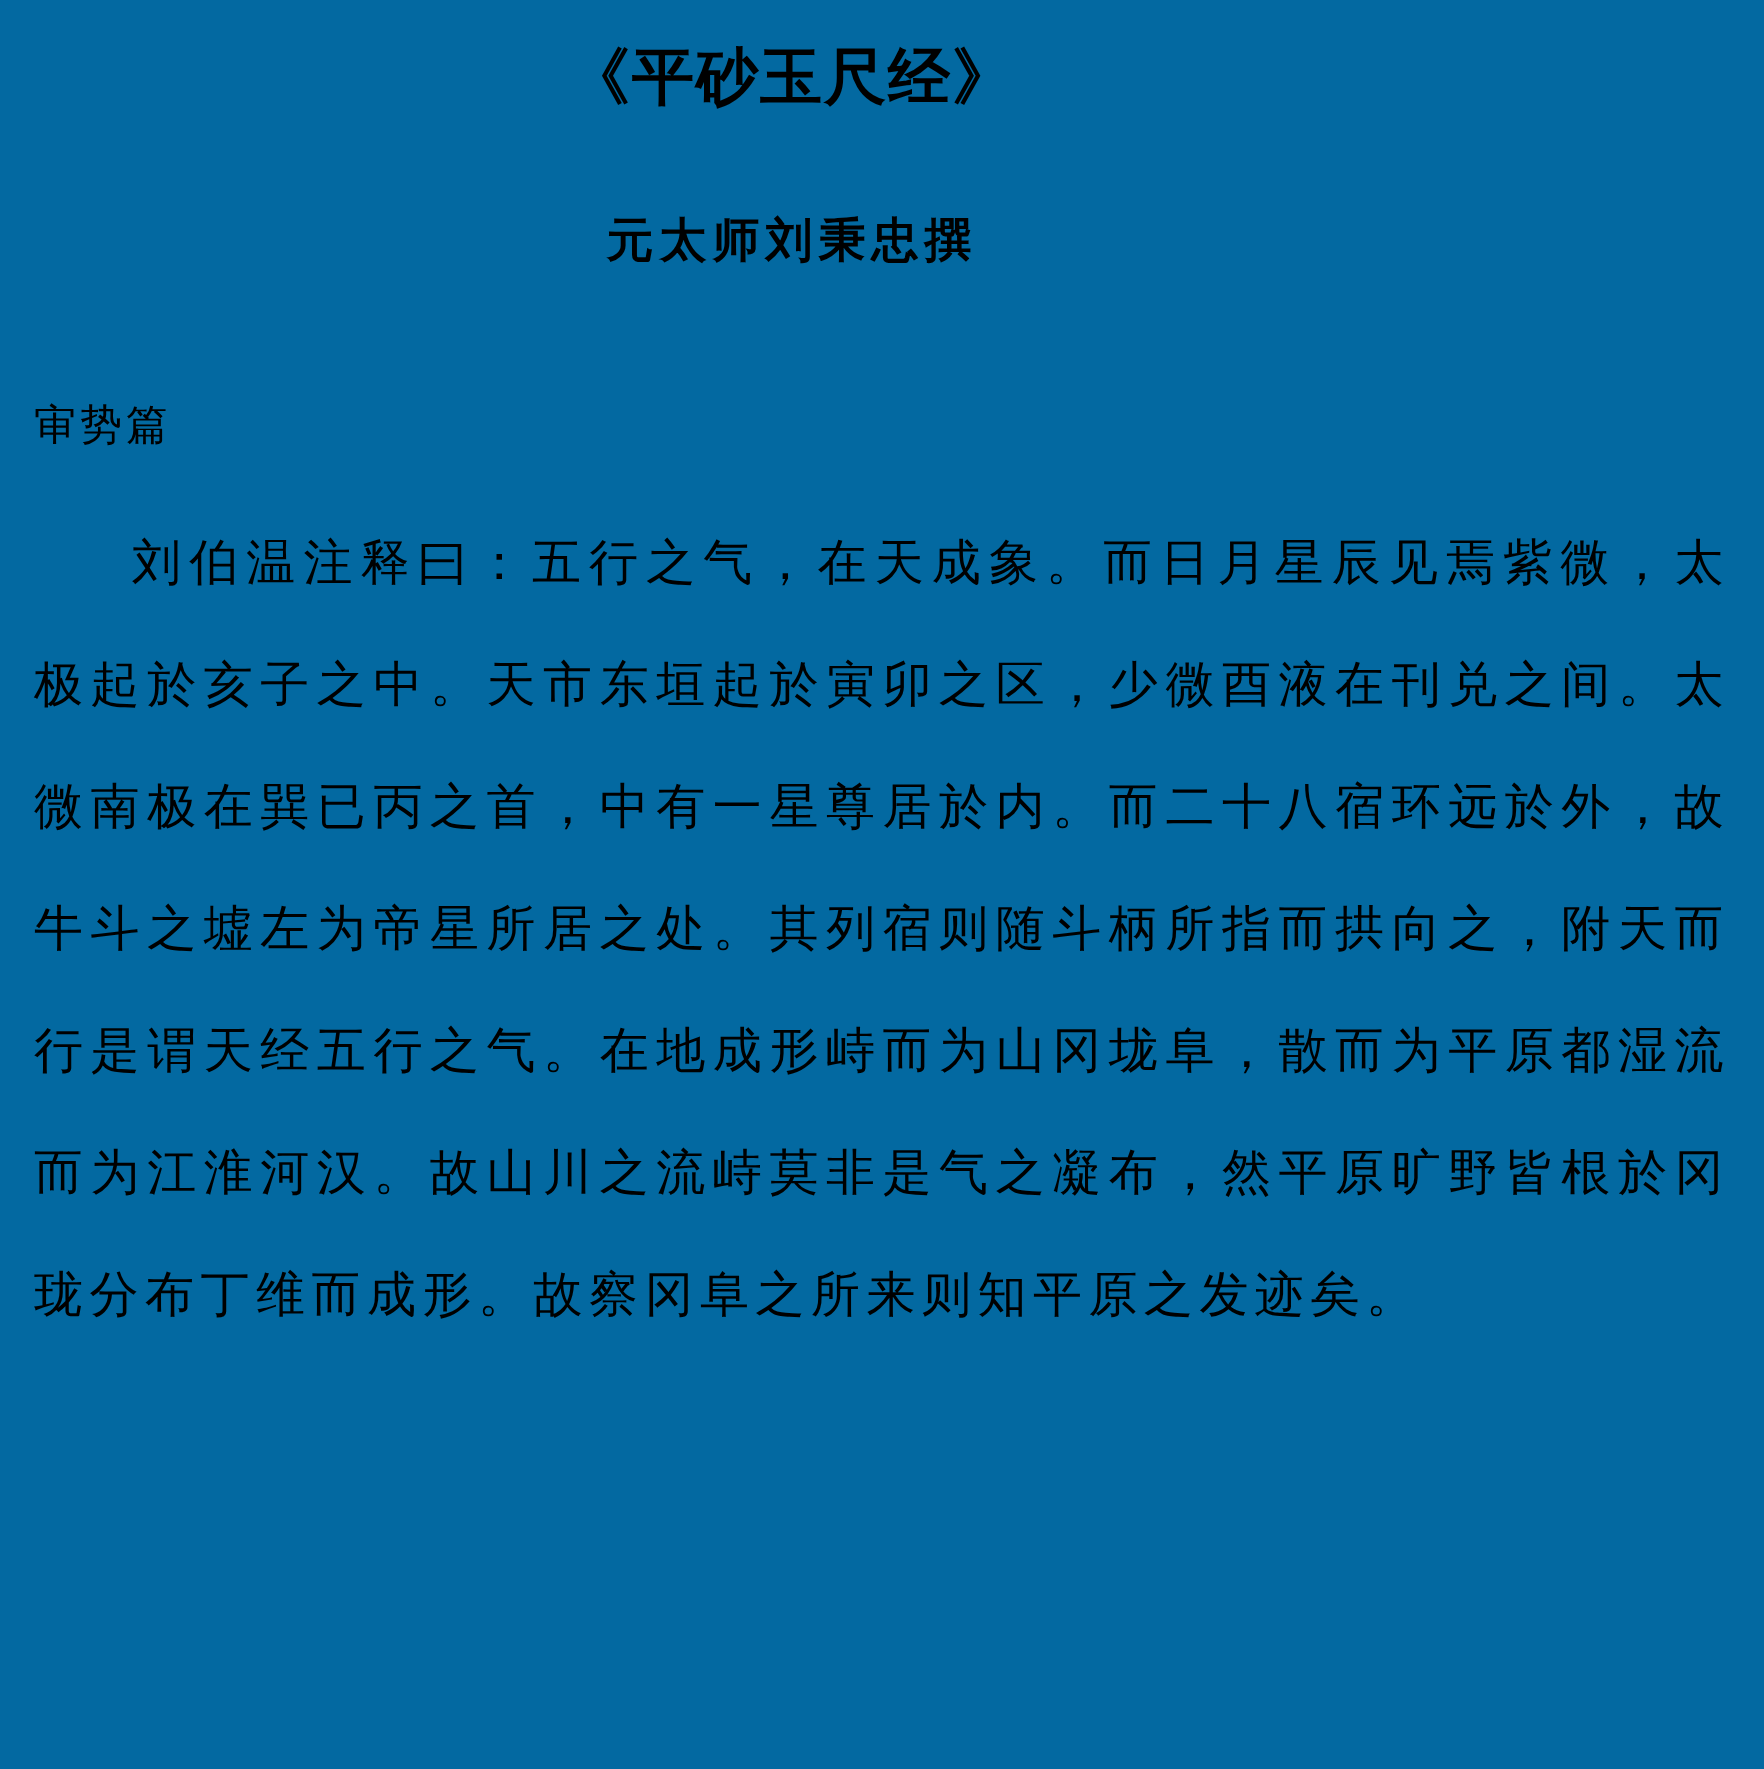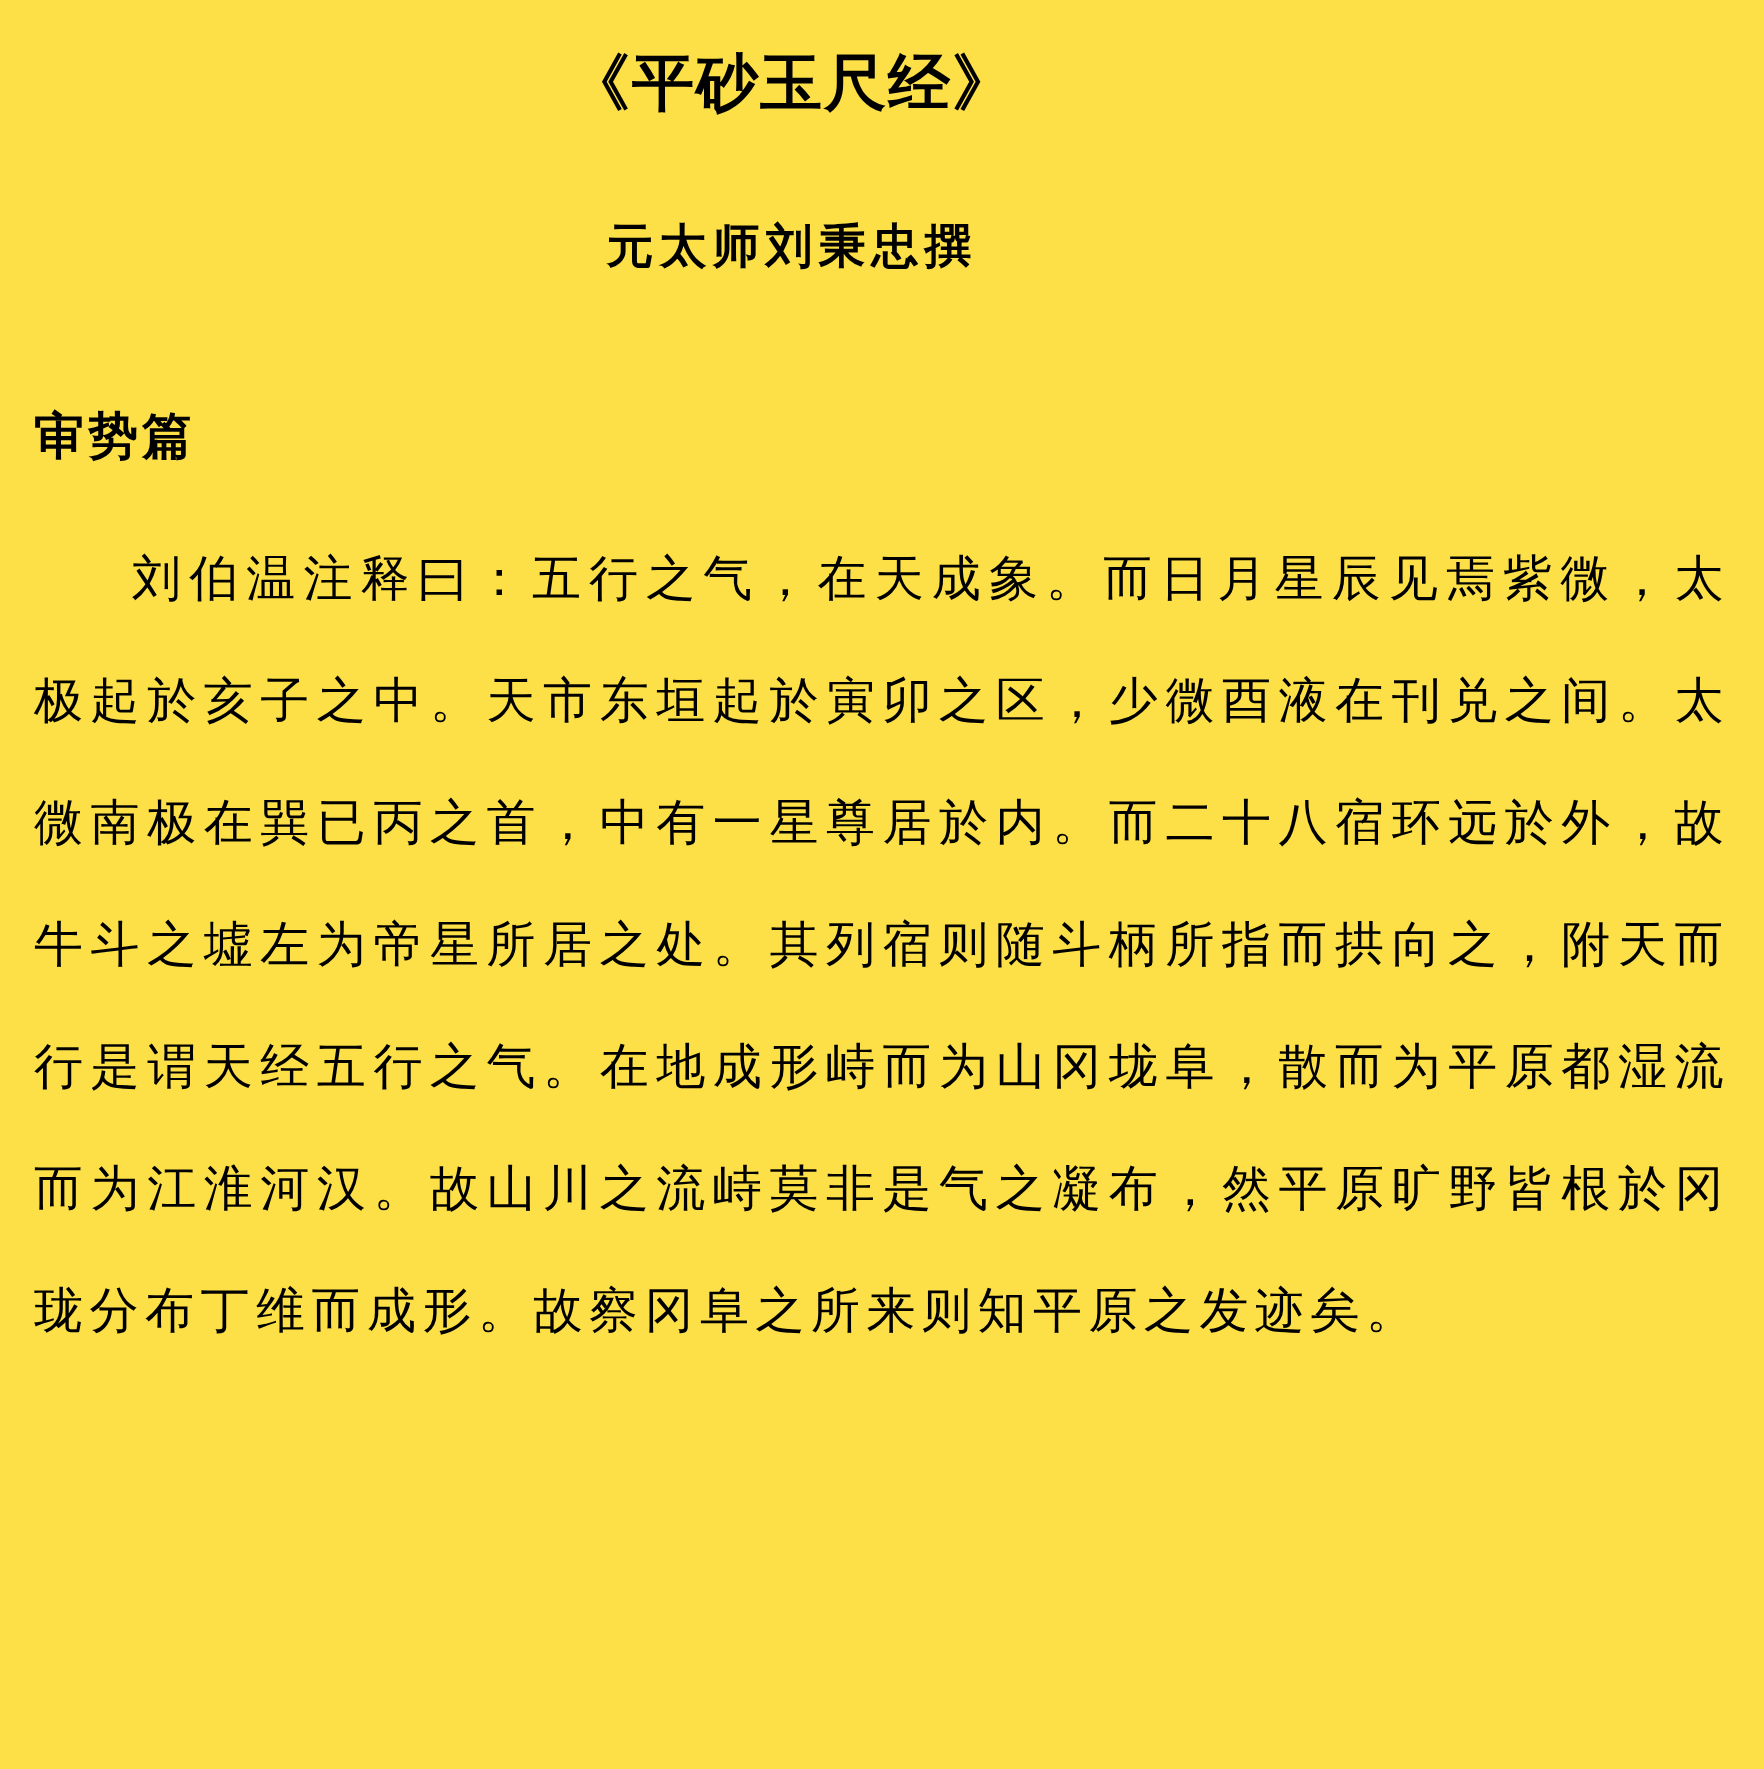--- a/index.html
+++ b/index.html
@@ -7,22 +7,22 @@
     padding: 0;
     background: #ffffff;
     width: 1764px;
     height: 1769px;
     overflow: hidden;
   }
   .page {
     box-sizing: border-box;
     width: 1764px;
     height: 1769px;
-    padding: 30px 34px 0 34px;
-    background: #fde047;
+    padding: 24px 34px 0 34px;
+    background: #0369a1;
     color: #000000;
     font-family: "DejaVu Serif", "Liberation Serif", serif;
   }
   .title {
     margin: 14px 0 0 0;
     text-align: center;
     transform: translateX(-90px);
     font-size: 62px;
     font-weight: bold;
     letter-spacing: 2px;
@@ -34,22 +34,22 @@
     justify-content: center;
     transform: translateX(-90px);
     gap: 108px;
     font-size: 47px;
     font-weight: bold;
     letter-spacing: 6px;
     line-height: 1.2;
   }
   .section-heading {
     margin: 132px 0 2px 0;
-    font-size: 50px;
-    font-weight: bold;
+    font-size: 42px;
+    font-weight: normal;
     letter-spacing: 4px;
     line-height: 1.2;
   }
   .original {
     margin: 146px 0 0 0;
     font-size: 49px;
     font-weight: bold;
     line-height: 137px;
     letter-spacing: 6.5px;
     text-align: justify;

